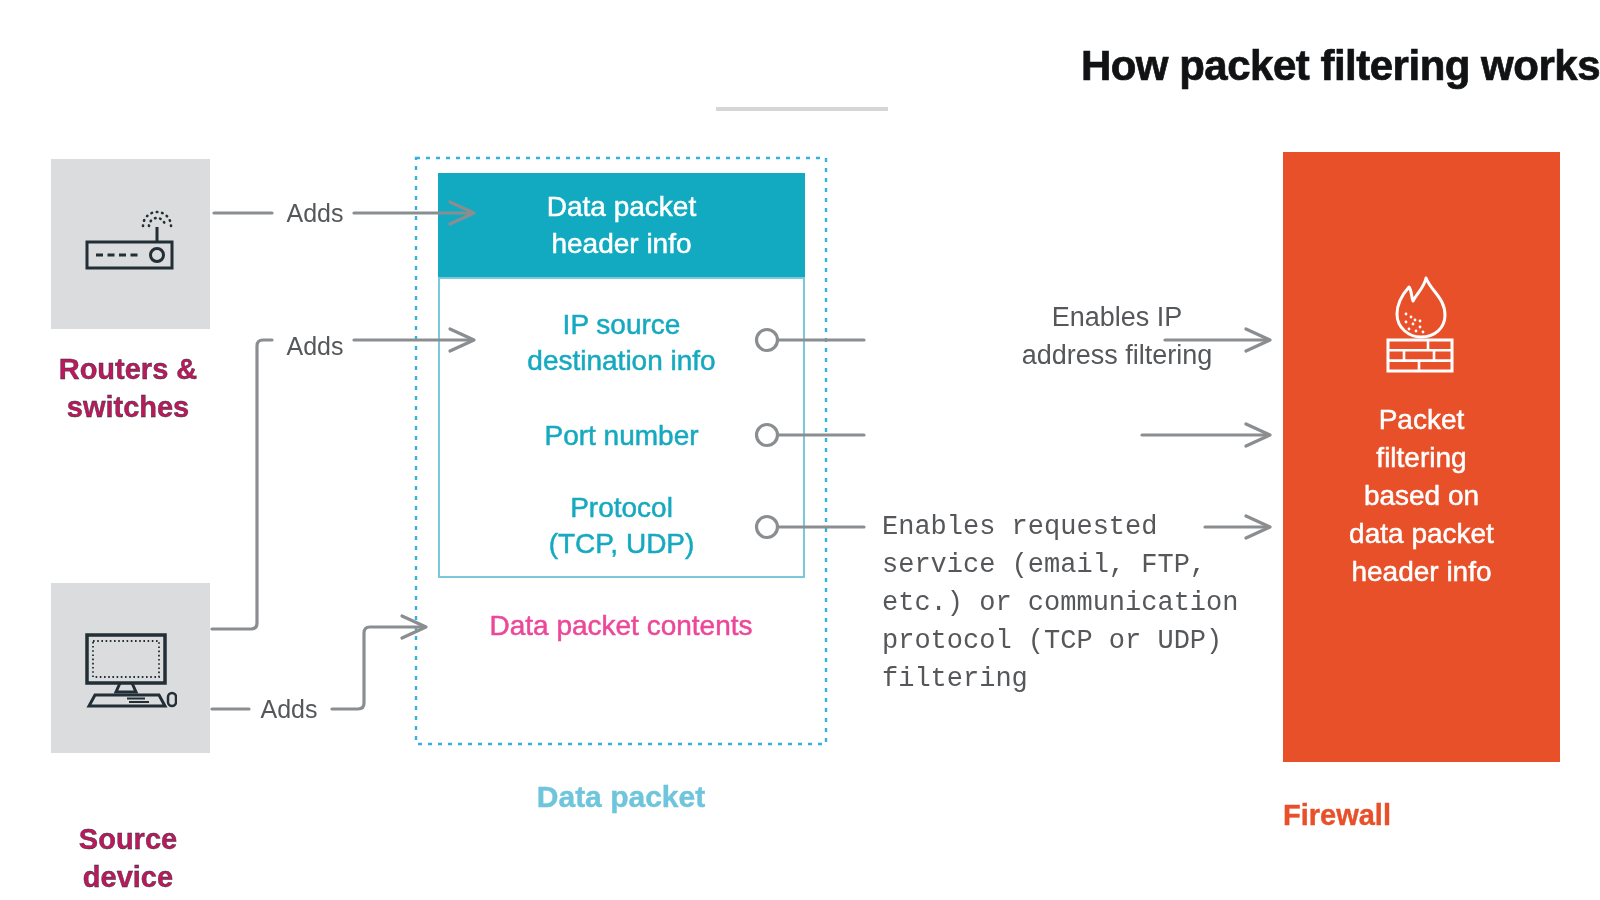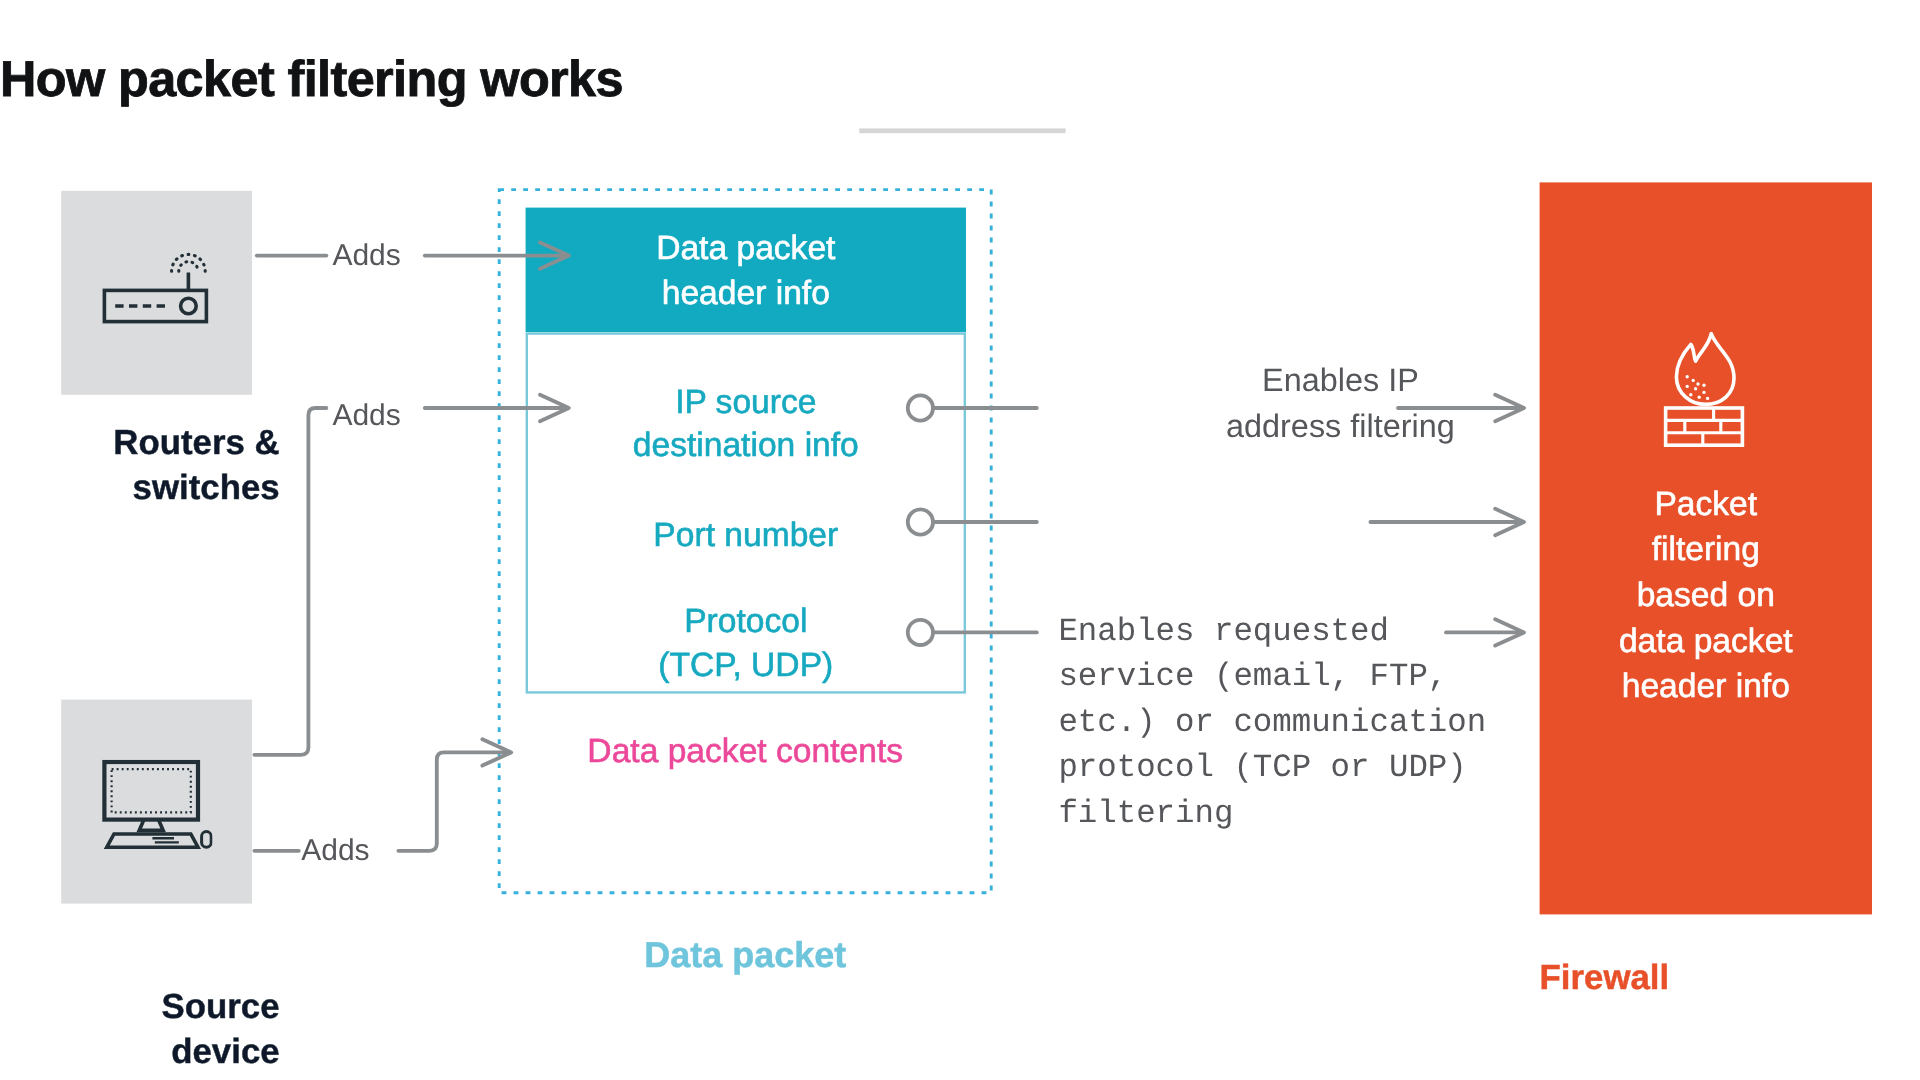--- a/index.html
+++ b/index.html
@@ -5,55 +5,55 @@
   html,body{margin:0;padding:0;background:#ffffff;}
   .canvas{
     position:relative;width:1600px;height:900px;background:#ffffff;overflow:hidden;
     font-family:"Liberation Sans", sans-serif;color:#202020;
   }
   .abs{position:absolute;}
   .pre{white-space:pre-line;}
   .med{-webkit-text-stroke:0.5px currentColor;}
 
   .title{
-    left:0;top:40px;width:1600px;text-align:left;
+    left:0;top:40px;width:1600px;text-align:right;
     font-size:42px;line-height:52px;font-weight:700;color:#101214;
     letter-spacing:-0.5px;-webkit-text-stroke:0.7px #101214;
   }
   .title-underline{left:716px;top:107px;width:172px;height:4px;background:#d6d6d6;}
 
   .gray-box{background:#dbdcdd;width:159px;height:170px;}
   .box-routers{left:51px;top:159px;}
   .box-source{left:51px;top:583px;}
   .side-label{
-    width:210px;text-align:right;font-size:29px;line-height:38px;font-weight:700;
-    color:#0f172a;-webkit-text-stroke:0.4px #203239;
+    width:210px;text-align:center;font-size:29px;line-height:38px;font-weight:700;
+    color:#be185d;-webkit-text-stroke:0.4px #203239;
   }
   .label-routers{left:23px;top:350px;}
   .label-source{left:23px;top:820px;}
 
   .adds{
-    width:76px;font-size:25px;line-height:30px;color:#55575a;
+    width:76px;text-align:center;font-size:25px;line-height:30px;color:#55575a;
   }
   .adds1{left:277px;top:198px;}
   .adds2{left:277px;top:331px;}
   .adds3{left:251px;top:694px;}
 
   .teal-header{
     left:438px;top:173px;width:367px;height:104px;background:#11aac1;
     display:flex;align-items:center;justify-content:center;
     color:#ffffff;font-size:28px;line-height:37px;text-align:center;
   }
   .inner-box{
     left:438px;top:277px;width:367px;height:301px;background:#ffffff;
     border:2px solid #7ac9da;box-sizing:border-box;
   }
   .field{
     left:438px;width:367px;text-align:center;color:#16a9c0;
-    font-size:28px;line-height:36px;margin-top:10px;
+    font-size:28px;line-height:36px;
   }
   .f-ip{top:307px;}
   .f-port{top:418px;}
   .f-proto{top:490px;}
   .packet-row{
     left:416px;width:410px;text-align:center;color:#ec4899;
     font-size:28px;line-height:36px;
   }
   .row-contents{top:608px;}
   .row-trailer{top:686px;}

